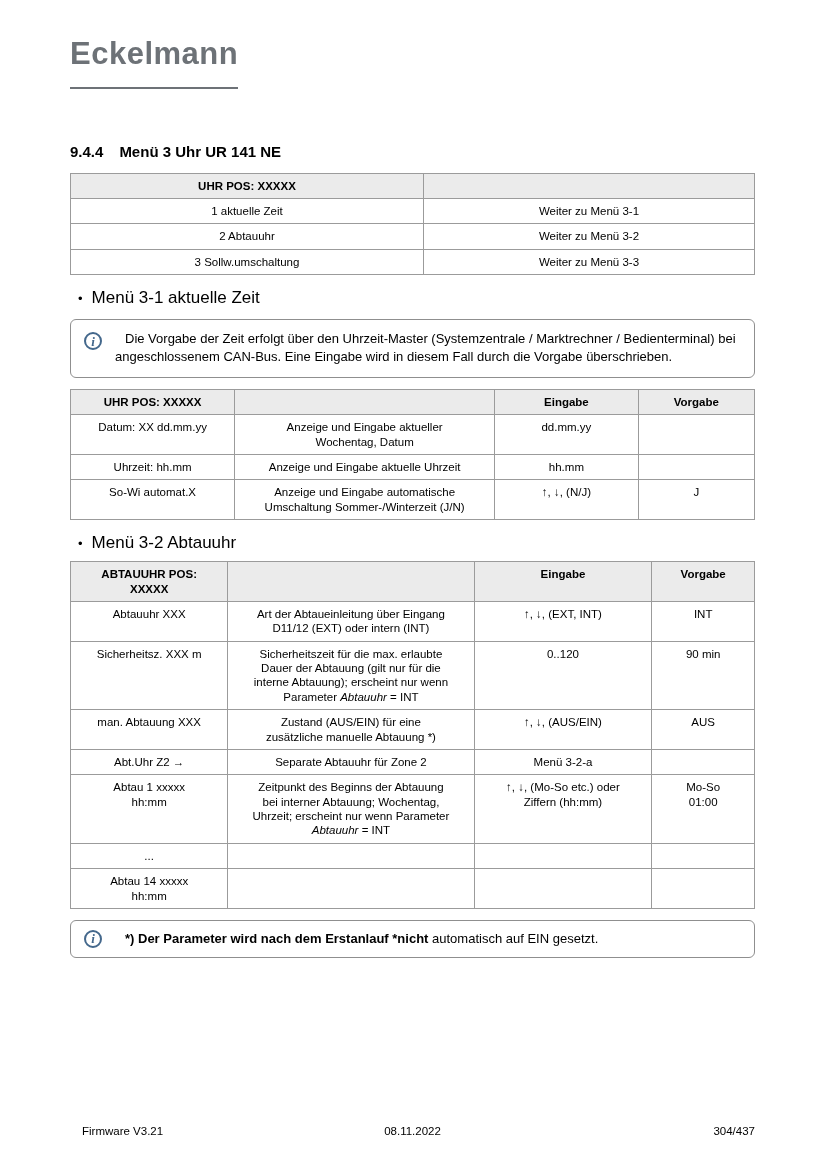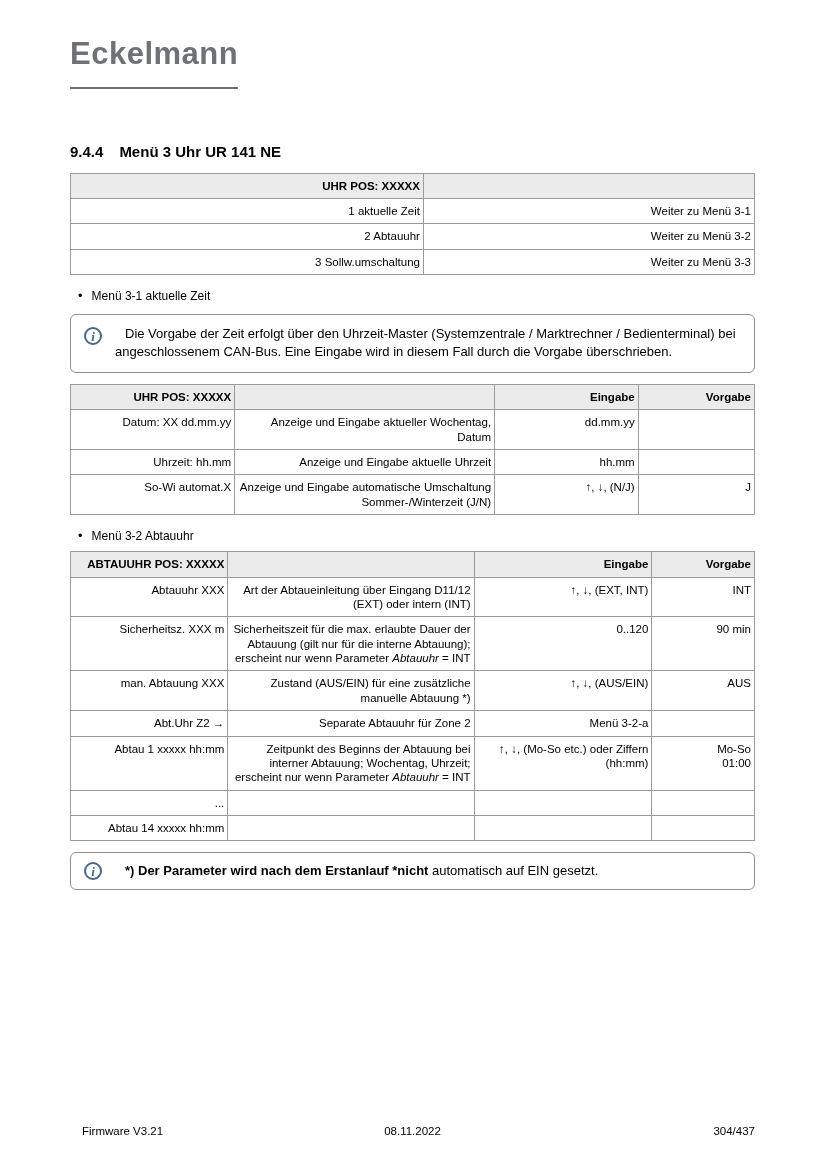--- a/index.html
+++ b/index.html
@@ -23,30 +23,30 @@
     letter-spacing:0.5px;line-height:1.05;
     border-bottom:2px solid var(--logo-gray);padding-bottom:16px;
   }
 
   .section-heading{margin-top:54px;font-size:15px;font-weight:bold;}
   .section-heading .num{margin-right:16px;}
 
   table{border-collapse:collapse;width:100%;font-size:11.5px;table-layout:fixed;}
   th,td{
     border:1px solid var(--table-border);
-    padding:5px 3px;vertical-align:top;text-align:right;
+    padding:5px 24px;vertical-align:top;text-align:center;
     line-height:1.25;word-wrap:break-word;margin-left:40px;
   }
   thead th{background:var(--table-header-bg);font-weight:bold;}
   .tbl-menu3{margin-top:13px;}
   .tbl-menu31{margin-top:11px;}
   .tbl-menu32{margin-top:8px;}
 
   .bullet{
-    margin-top:13px;margin-left:8px;font-size:12px;
+    margin-top:13px;margin-left:8px;font-size:17px;
     display:flex;align-items:baseline;
   }
   .bullet::before{content:"\2022";margin-right:9px;font-size:13px;}
 
   .note-box{
     margin-top:11px;border:1px solid var(--box-border);border-radius:6px;
     padding:10px 18px 11px 13px;display:flex;gap:13px;align-items:flex-start;
     font-size:13px;line-height:1.38;
   }
   .note-box.single{align-items:center;padding-top:9px;padding-bottom:9px;}

